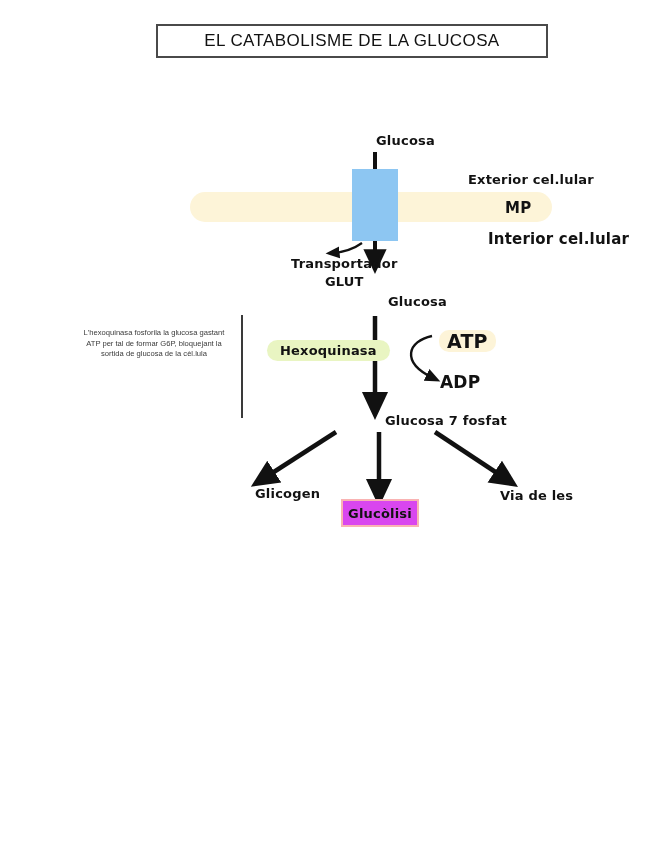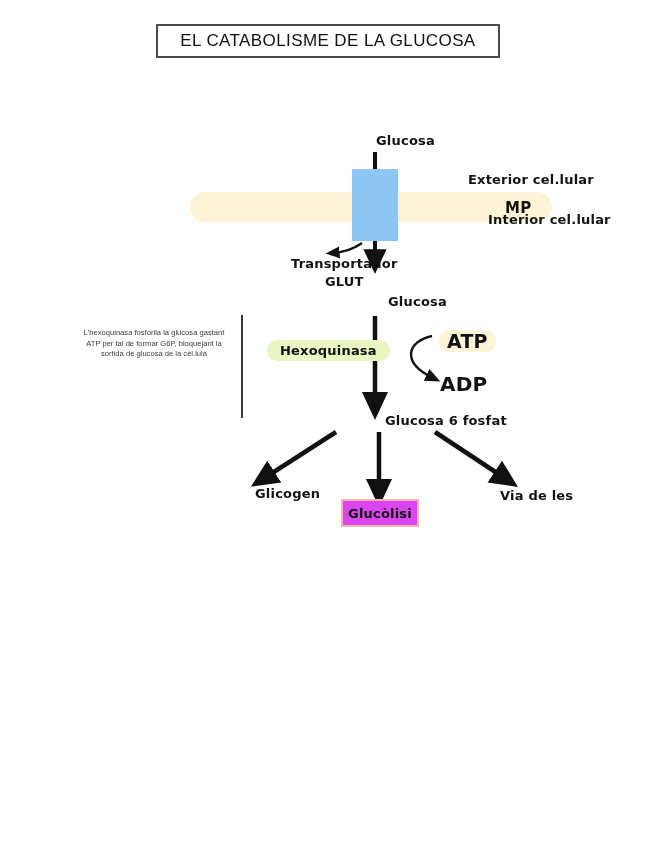--- a/index.html
+++ b/index.html
@@ -20,21 +20,21 @@
     position: absolute;
     inset: 0;
     background: #ffffff;
   }
 
   
   .title-box {
     position: absolute;
     left: 156px;
     top: 24px;
-    width: 344px;
+    width: 392px;
     height: 34px;
     border: 2px solid #4a4a4a;
     background: #ffffff;
     display: flex;
     align-items: center;
     justify-content: center;
     box-sizing: border-box;
   }
   .title-text {
     font-size: 17px;
@@ -101,34 +101,34 @@
   .lbl {
     position: absolute;
     white-space: nowrap;
     font-size: 13px;
   }
 
   .lbl-glucosa-top  { left: 336px; top: 133px; }
   .lbl-exterior     { left: 428px; top: 172px; font-size: 13px; }
   .lbl-mp           { left: 455px; top: 198px; font-size: 15px;
                       background: #fdf4d8; padding: 1px 10px; border-radius: 9px; }
-  .lbl-interior     { left: 448px; top: 212px; font-size: 13px; }
+  .lbl-interior     { left: 448px; top: 230px; font-size: 15px; }
 
   .lbl-transportador {
     left: 251px; top: 255px; text-align: center; line-height: 18px;
     font-size: 13px;
   }
   .lbl-glucosa-mid  { left: 348px; top: 294px; }
   .lbl-g6p          { left: 345px; top: 413px; }
 
   .lbl-atp {
     left: 399px; top: 330px; font-size: 19px;
     background: #fdf4d8; padding: 0 8px; border-radius: 10px;
   }
-  .lbl-adp { left: 400px; top: 372px; font-size: 20px; }
+  .lbl-adp { left: 400px; top: 372px; font-size: 17px; }
 
   .pill-hexoquinasa {
     position: absolute;
     left: 227px; top: 340px;
     background: #e9f5c2;
     padding: 3px 13px;
     border-radius: 11px;
     font-size: 13px;
   }
 
@@ -213,21 +213,21 @@
       <div>Transportador</div>
       <div>GLUT</div>
     </div>
 
     <div class="lbl hand lbl-glucosa-mid">Glucosa</div>
 
     <div class="pill-hexoquinasa hand">Hexoquinasa</div>
     <div class="lbl hand lbl-atp">ATP</div>
     <div class="lbl hand lbl-adp">ADP</div>
 
-    <div class="lbl hand lbl-g6p">Glucosa 6 fosfat</div>
+    <div class="lbl hand lbl-g6p">Glucosa 7 fosfat</div>
 
     <div class="lbl hand lbl-glicogen">Glicogen</div>
 
     <div class="box-glucolisi hand">
       <span>Glucòlisi</span>
     </div>
 
     <div class="lbl hand lbl-pantoses">
       <div>Via de les</div>
     </div>

